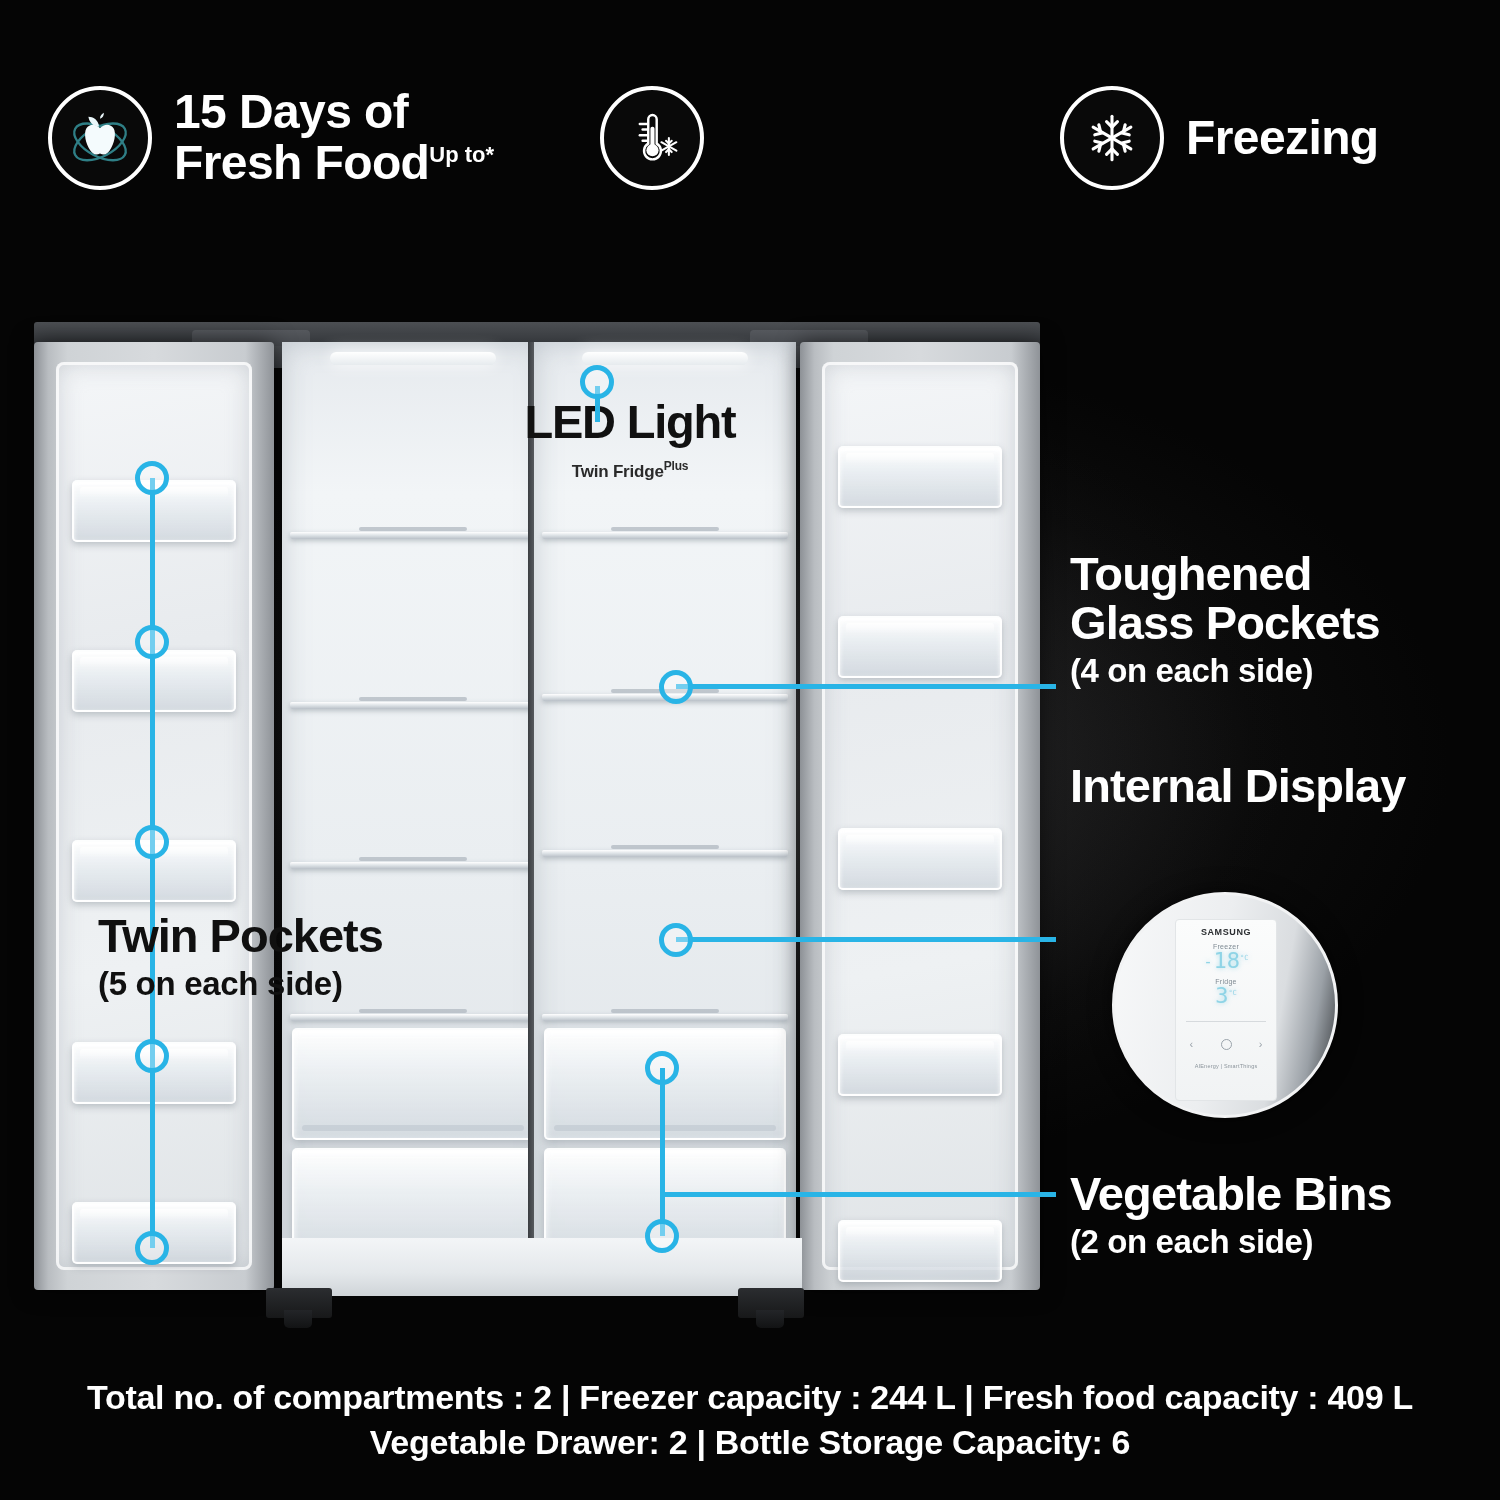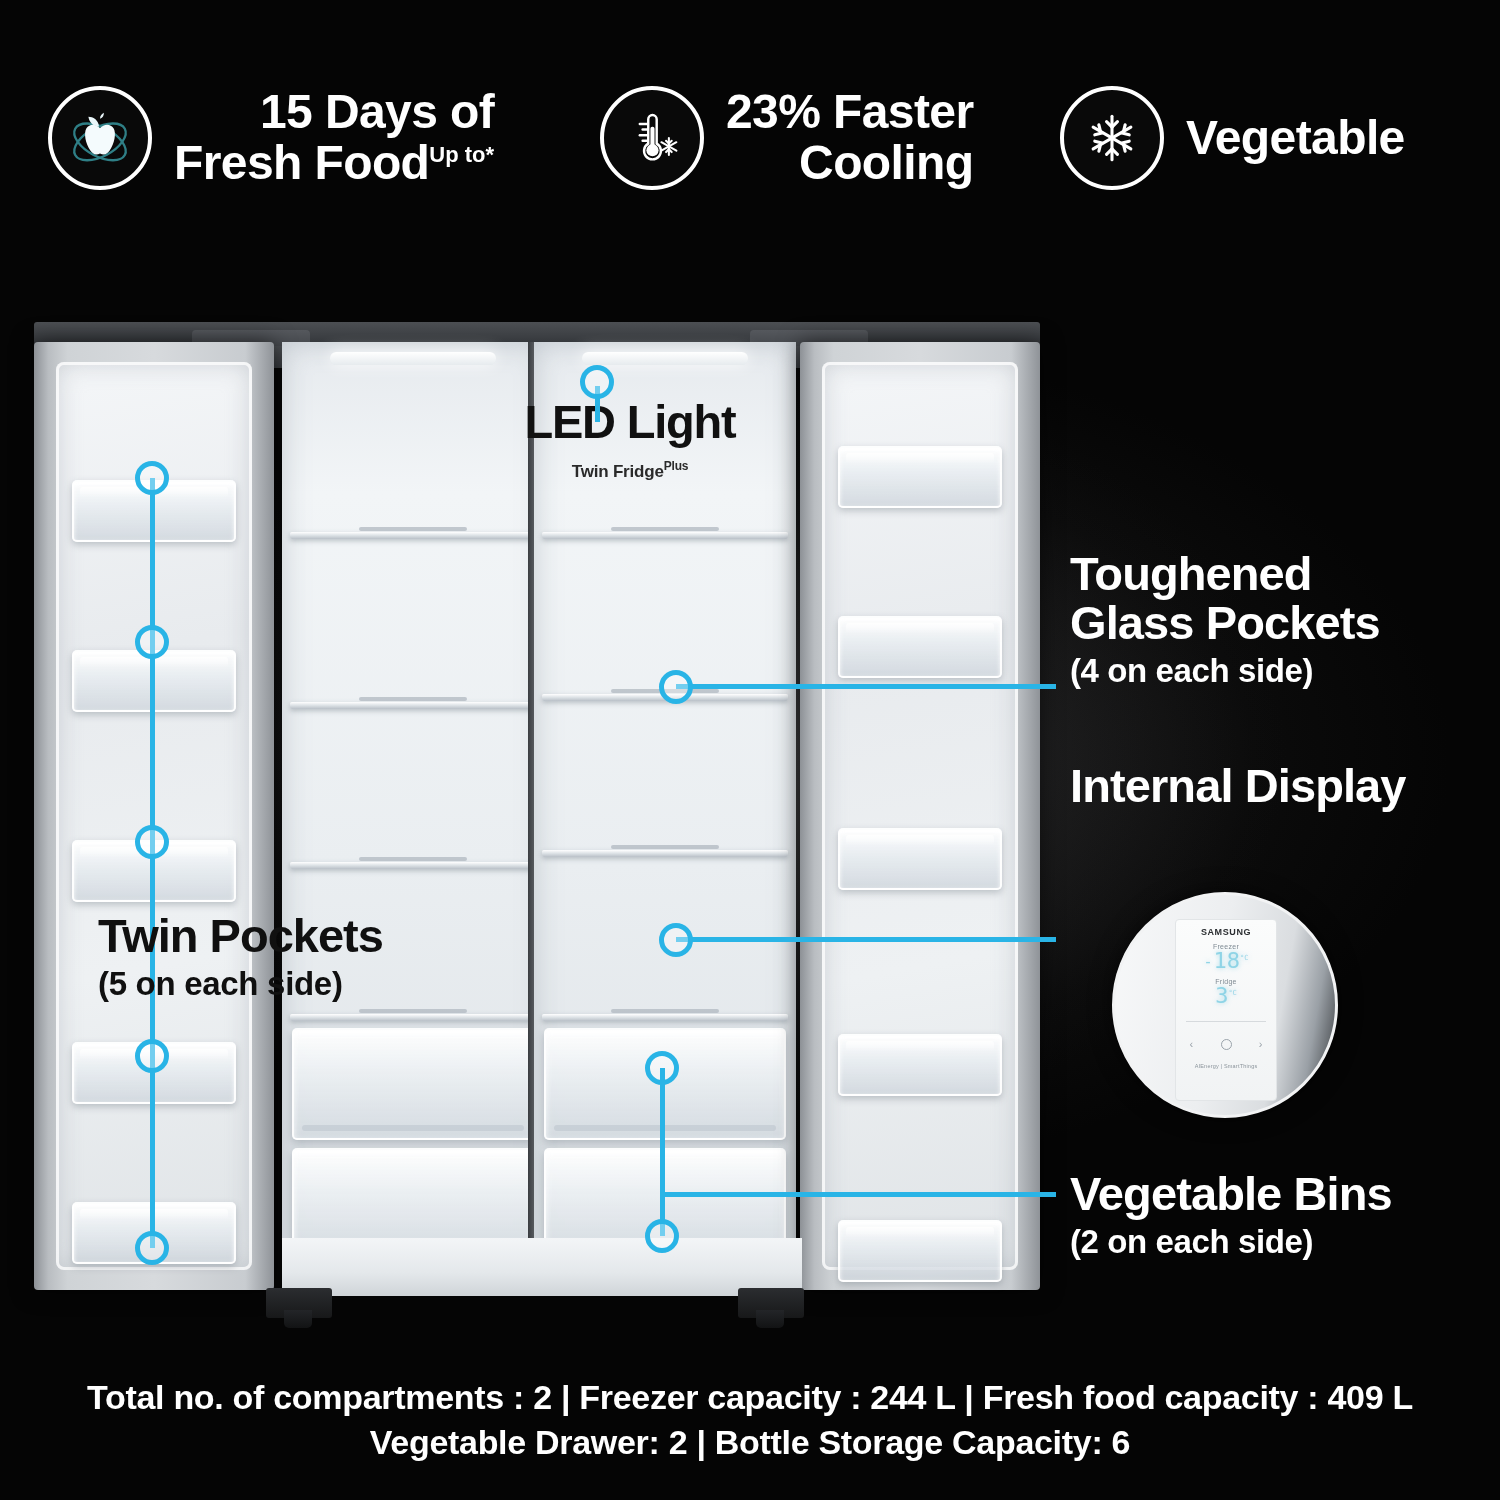--- a/index.html
+++ b/index.html
@@ -19,21 +19,21 @@
       radial-gradient(ellipse 700px 420px at 50% 760px, #2a2a2a 0%, #1a1a1a 42%, #0b0b0b 72%, #050505 100%),
       #060606;
   }
   .bg-sheen {
     position:absolute; left:0; right:0; top:250px; height:1050px;
     background:radial-gradient(ellipse 760px 520px at 48% 48%, rgba(92,92,96,0.30) 0%, rgba(40,40,44,0.16) 45%, rgba(0,0,0,0) 75%);
     pointer-events:none;
   }
 
   
-  .badges { position:absolute; left:0; top:60px; width:1500px; height:170px;text-align:right; }
+  .badges { position:absolute; left:0; top:60px; width:1500px; height:170px; }
   .badge { position:absolute; display:flex; align-items:center; gap:22px; }
   .badge-circle {
     width:104px; height:104px; border-radius:50%;
     border:4px solid #ffffff; flex:none;
     display:flex; align-items:center; justify-content:center;
     background:rgba(255,255,255,0.02);
   }
   .badge-text { font-weight:700; font-size:48px; line-height:1.06; letter-spacing:-0.6px; color:#fff; }
   .badge-text .l2 { display:block; white-space:nowrap; }
   .sup { font-size:22px; font-weight:700; vertical-align:super; letter-spacing:0; }
@@ -241,24 +241,20 @@
             <line x1="50" y1="32" x2="50" y2="50"></line>
             <line x1="42" y1="36.5" x2="58" y2="45.5"></line>
             <line x1="58" y1="36.5" x2="42" y2="45.5"></line>
             <line x1="47" y1="35" x2="50" y2="38"></line>
               <line x1="53" y1="35" x2="50" y2="38"></line>
             <line x1="47" y1="47" x2="50" y2="44"></line>
               <line x1="53" y1="47" x2="50" y2="44"></line>
           </g>
         </svg>
       </div>
-      <div class="badge-text">
-        <span>23% Faster</span>
-        <span class="l2">Cooling</span>
-      </div>
     </div>
 
     <div class="badge" style="left:1060px; top:26px;">
       <div class="badge-circle">
         <svg width="58" height="58" viewBox="0 0 64 64" aria-hidden="true">
           <g stroke="#fff" stroke-width="3.4" stroke-linecap="round">
             <line x1="32" y1="8" x2="32" y2="56"></line>
             <line x1="11.2" y1="20" x2="52.8" y2="44"></line>
             <line x1="52.8" y1="20" x2="11.2" y2="44"></line>
             <line x1="26" y1="14" x2="32" y2="20"></line>
@@ -270,21 +266,21 @@
             <line x1="51" y1="35.5" x2="43" y2="37.5"></line>
               <line x1="46.5" y1="46.5" x2="44.5" y2="38.5"></line>
             <line x1="51" y1="28.5" x2="43" y2="26.5"></line>
               <line x1="46.5" y1="17.5" x2="44.5" y2="25.5"></line>
             <line x1="13" y1="35.5" x2="21" y2="37.5"></line>
               <line x1="17.5" y1="46.5" x2="19.5" y2="38.5"></line>
           </g>
         </svg>
       </div>
       <div class="badge-text">
-        <span class="l2">Vegetable</span>
+        <span class="l2">Freezing</span>
       </div>
     </div>
   </div>
 
   <div id="fridge">
 
     <div class="top-cap"></div>
     <div class="hinge h1"></div>
     <div class="hinge h2"></div>
     <div class="top-bar"></div>

